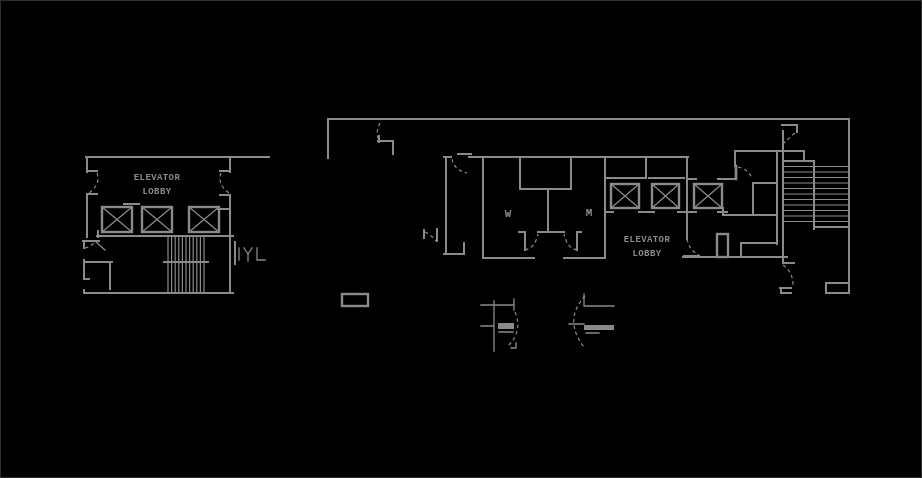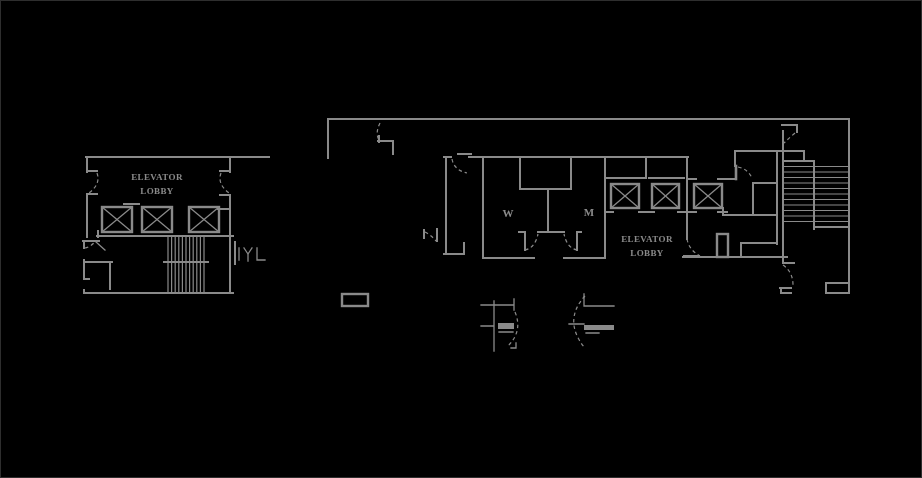--- a/index.html
+++ b/index.html
@@ -2,21 +2,21 @@
 <html><head>
 <meta charset="utf-8">
 <style>
   html,body{margin:0;padding:0;background:#000;}
   .canvas{
     position:relative;
     width:920px;height:476px;
     background:var(--background,#000);
     border:1px solid var(--border,#2e2e2e);
     overflow:hidden;
-    font-family:Liberation Serif, serif;
+    font-family:Liberation Mono, monospace;
   }
   svg{display:block;}
   .wall{stroke:var(--line,#8a8a8a);stroke-width:2;fill:none;stroke-linecap:square;}
   .thinwall{stroke:var(--line,#8a8a8a);stroke-width:1.3;fill:none;stroke-linecap:square;}
   .shaft rect{stroke:var(--line,#8a8a8a);stroke-width:2.4;fill:none;}
   .shaft line{stroke:var(--line,#8a8a8a);stroke-width:1.3;}
   .treads{stroke:var(--line,#8a8a8a);stroke-width:1.2;fill:none;}
   .dash{stroke:var(--line,#8a8a8a);stroke-width:1.2;fill:none;stroke-dasharray:3.5 3;}
   .leaf{stroke:var(--line,#8a8a8a);stroke-width:2.6;fill:none;stroke-linecap:square;}
   .fillbar{fill:var(--line,#8a8a8a);}

